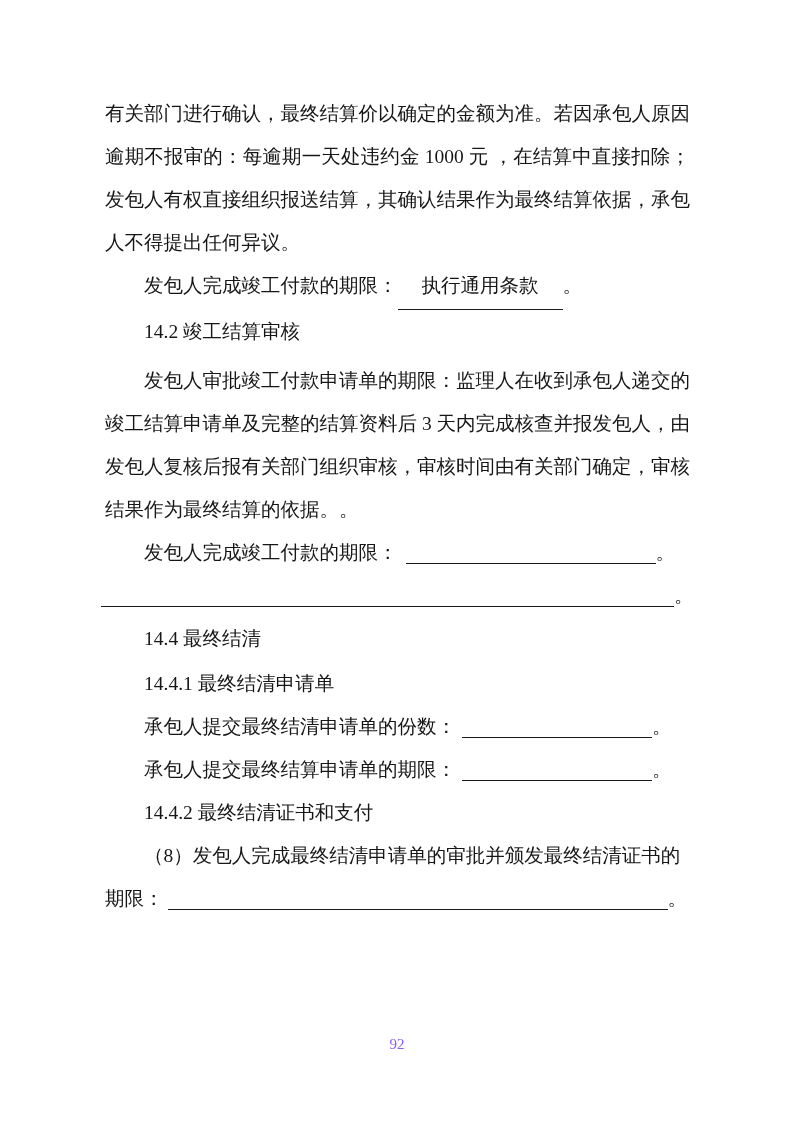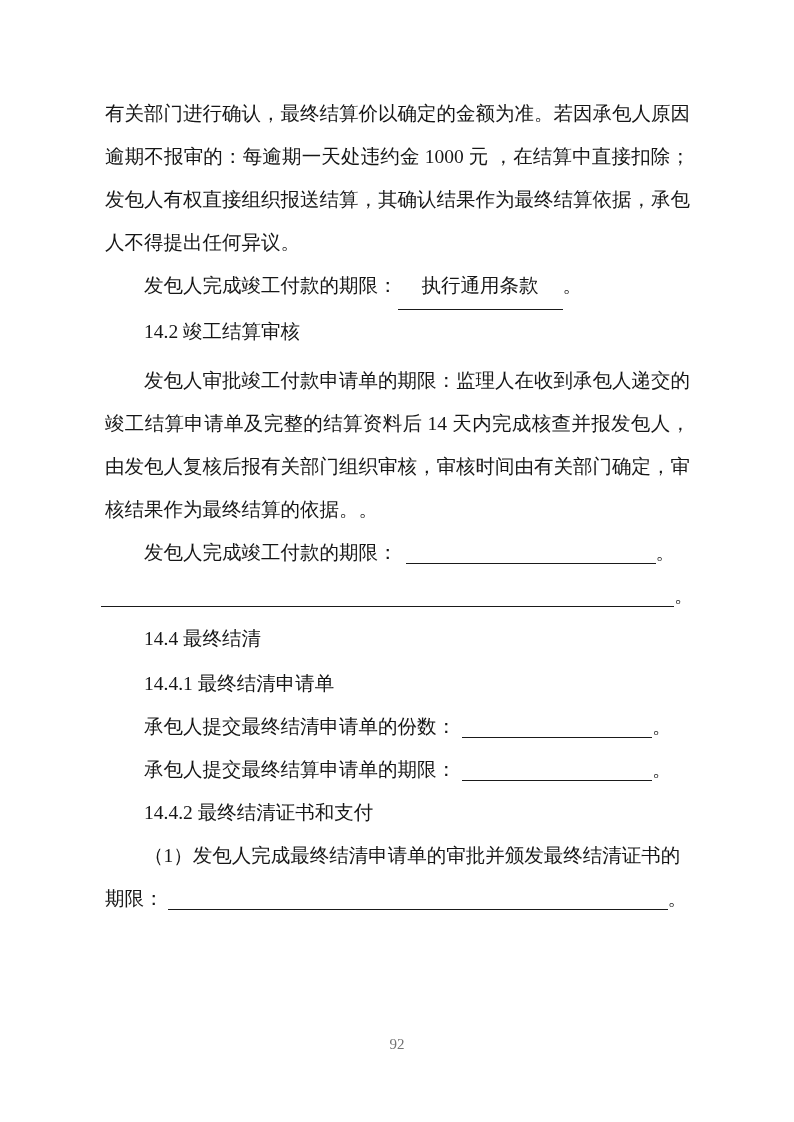--- a/index.html
+++ b/index.html
@@ -67,38 +67,38 @@
   .ml8  { margin-left: 8px; }
   .ml12 { margin-left: 12px; }
 
   .page-number {
     position: absolute;
     left: 0;
     right: 0;
     top: 1036px;
     text-align: center;
     font-size: 15px;
-    color: #737373;
+    color: #8b5cf6;
   }
 </style>
 </head>
 <body>
 
 <div class="sheet">
   <div class="content">
 
     <p class="para justify">有关部门进行确认，最终结算价以确定的金额为准。若因承包人原因逾期不报审的：每逾期一天处违约金 1000 元 ，在结算中直接扣除；发包人有权直接组织报送结算，其确认结果作为最终结算依据，承包人不得提出任何异议。</p>
 
     <p class="para indent nowrap">
       <span>发包人完成竣工付款的期限：</span><span class="blank filled">执行通用条款</span><span>。</span>
     </p>
 
     <p class="para indent">14.2 竣工结算审核</p>
 
-    <p class="para justify indent mt6">发包人审批竣工付款申请单的期限：监理人在收到承包人递交的竣工结算申请单及完整的结算资料后 14 天内完成核查并报发包人，由发包人复核后报有关部门组织审核，审核时间由有关部门确定，审核结果作为最终结算的依据。。</p>
+    <p class="para justify indent mt6">发包人审批竣工付款申请单的期限：监理人在收到承包人递交的竣工结算申请单及完整的结算资料后 3 天内完成核查并报发包人，由发包人复核后报有关部门组织审核，审核时间由有关部门确定，审核结果作为最终结算的依据。。</p>
 
     <p class="para indent nowrap">
       <span>发包人完成竣工付款的期限：</span><span class="blank w250 ml8"></span><span>。</span>
     </p>
 
 
     <p class="para nowrap full-line">
       <span class="blank w573"></span><span>。</span>
     </p>
 
@@ -109,21 +109,21 @@
     <p class="para indent nowrap">
       <span>承包人提交最终结清申请单的份数：</span><span class="blank w190 ml6"></span><span>。</span>
     </p>
 
     <p class="para indent nowrap">
       <span>承包人提交最终结算申请单的期限：</span><span class="blank w190 ml6"></span><span>。</span>
     </p>
 
     <p class="para indent">14.4.2 最终结清证书和支付</p>
 
-    <p class="para indent">（1）发包人完成最终结清申请单的审批并颁发最终结清证书的</p>
+    <p class="para indent">（8）发包人完成最终结清申请单的审批并颁发最终结清证书的</p>
 
     <p class="para nowrap">
       <span>期限：</span><span class="blank w500 ml4"></span><span>。</span>
     </p>
 
 
   </div>
 
   <div class="page-number">92</div>
 </div>

